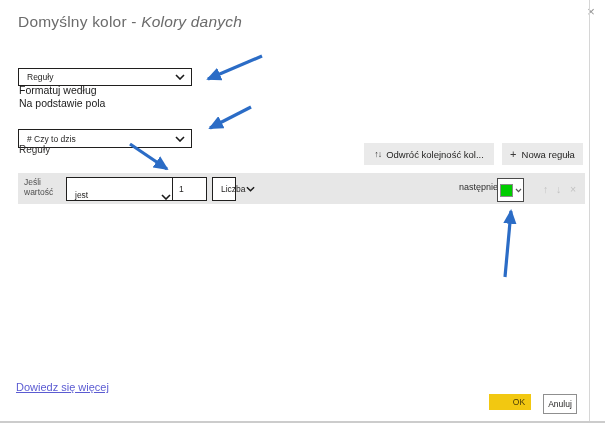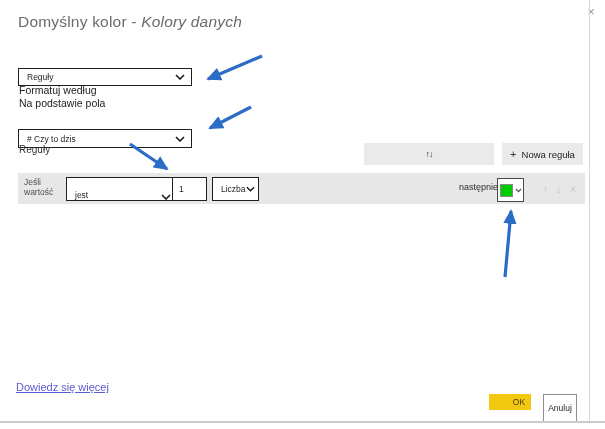--- a/index.html
+++ b/index.html
@@ -50,42 +50,42 @@
   #btn-new .ic{font-size:11px;letter-spacing:0;}
 
   .rule-row{left:18px;top:173px;width:567px;height:31px;background:var(--row-bg);}
   .if-label{left:24px;top:178px;font-size:8.5px;line-height:9.5px;color:#515151;}
   #dd-op{left:66px;top:177px;width:112px;height:24px;align-items:flex-end;}
   #inp-val{
     left:172px;top:177px;width:35px;height:24px;box-sizing:border-box;
     border:1px solid #201f1e;background:#fff;font-size:8.5px;color:#201f1e;
     padding:0 0 0 6px;font-family:inherit;outline:none;
   }
-  #dd-type{left:212px;top:177px;width:47px;height:24px;}
+  #dd-type{left:212px;top:177px;width:24px;height:24px;}
   .then-label{left:459px;top:182px;font-size:9px;color:#2e2e2e;}
   .color-btn{
     left:497px;top:178px;width:27px;height:24px;box-sizing:border-box;
     background:#fff;border:1px solid #4a4a4a;cursor:pointer;padding:0;
     display:flex;align-items:center;justify-content:center;gap:2px;
   }
   .swatch{width:13px;height:13px;background:var(--swatch-color);border:1px solid #8a8a8a;box-sizing:border-box;}
   .row-icon{font-size:10.5px;color:#c3c3c3;cursor:default;line-height:10px;}
   #icon-up{left:543px;top:184px;}
   #icon-down{left:556px;top:184px;}
   #icon-del{left:570px;top:184px;}
 
   .learn-link{left:16px;top:381px;font-size:11px;color:var(--link-color);text-decoration:underline;cursor:pointer;}
 
   .btn-ok{
     left:489px;top:394px;width:42px;height:16px;box-sizing:border-box;border:none;cursor:pointer;
     background:var(--ok-bg);font-size:8.5px;color:#4a3c09;font-family:Liberation Sans, sans-serif;
     display:flex;align-items:center;justify-content:center;padding-left:24px;
   }
   .btn-cancel{
-    left:543px;top:394px;width:34px;height:28px;box-sizing:border-box;cursor:pointer;
+    left:543px;top:394px;width:34px;height:20px;box-sizing:border-box;cursor:pointer;
     background:#fff;border:1px solid #8f8f8f;font-size:8.5px;color:#201f1e;font-family:inherit;
     display:flex;align-items:center;justify-content:center;
   }
 
   .border-right{left:589px;top:0;width:1px;height:422px;background:#d6d6d6;}
   .border-bottom{left:0;top:421px;width:605px;height:2px;background:#cccccc;}
 
   .arrows{left:0;top:0;pointer-events:none;z-index:6;}
   .arrows line{stroke:var(--arrow-color);stroke-width:3.2;}
   .arrows .head{fill:var(--arrow-color);}
@@ -114,20 +114,21 @@
   <span># Czy to dzis</span>
   <svg class="chev" width="10" height="6" viewBox="0 0 10 6">
       <path d="M1 1 L5 5 L9 1" fill="none" stroke="#1a1a1a" stroke-width="1.6"></path>
     </svg>
 </div>
 
 <div class="abs field-label" id="lbl-rules">Reguły</div>
 
 <button class="abs gray-btn" id="btn-reverse">
   <span class="ic">↑↓</span>
+  <span>Odwróć kolejność kol...</span>
 </button>
 
 <button class="abs gray-btn" id="btn-new">
   <span class="ic">+</span>
   <span>Nowa reguła</span>
 </button>
 
 <div class="abs rule-row"></div>
 
 <div class="abs if-label">

